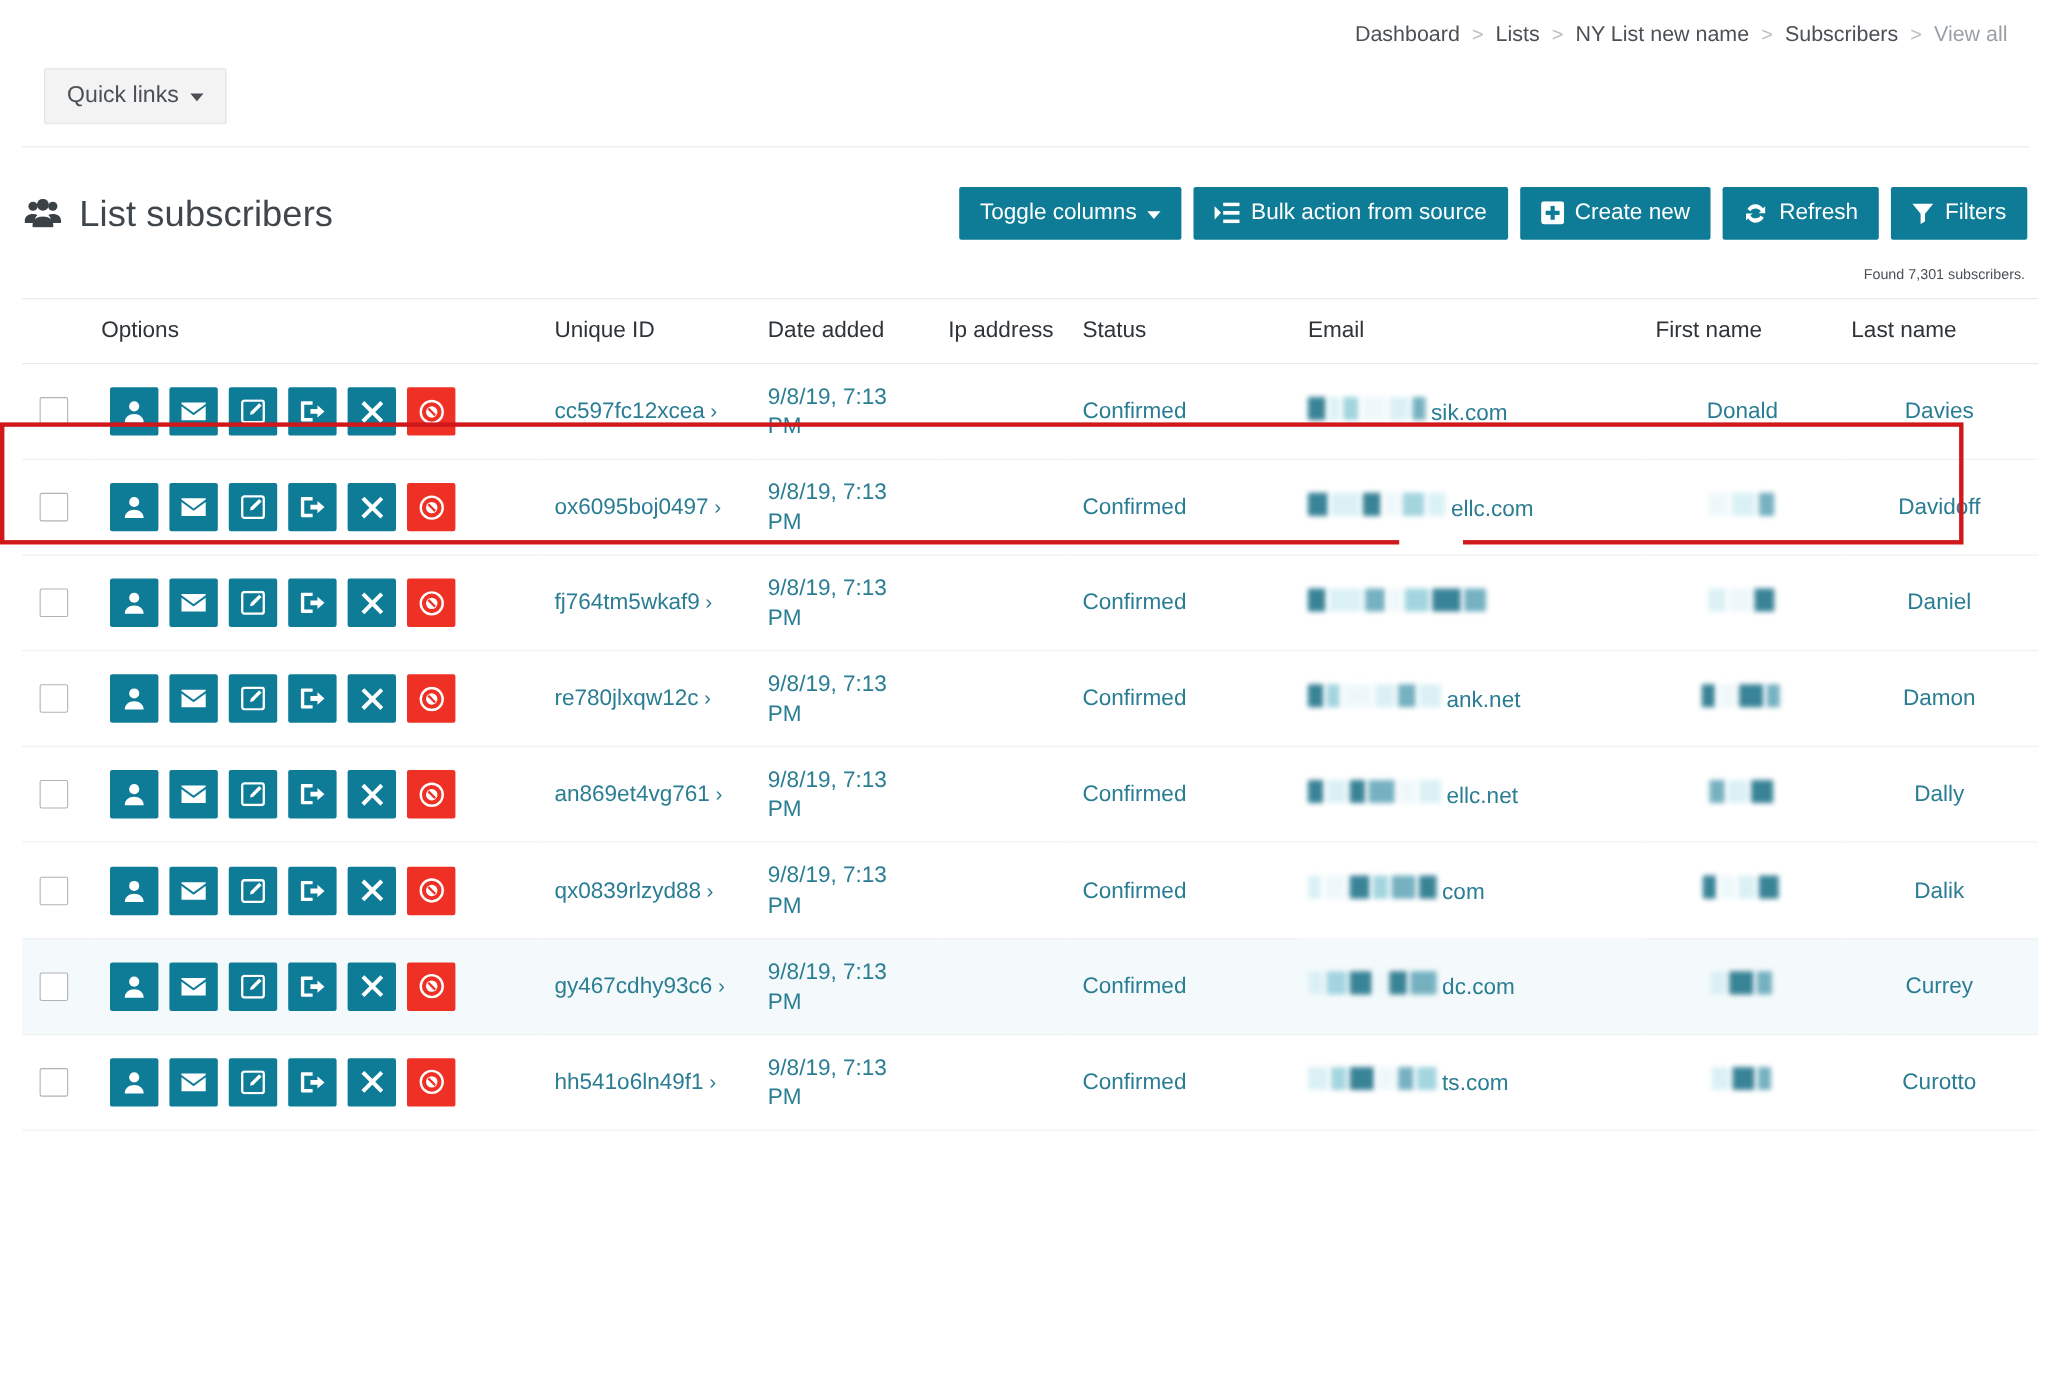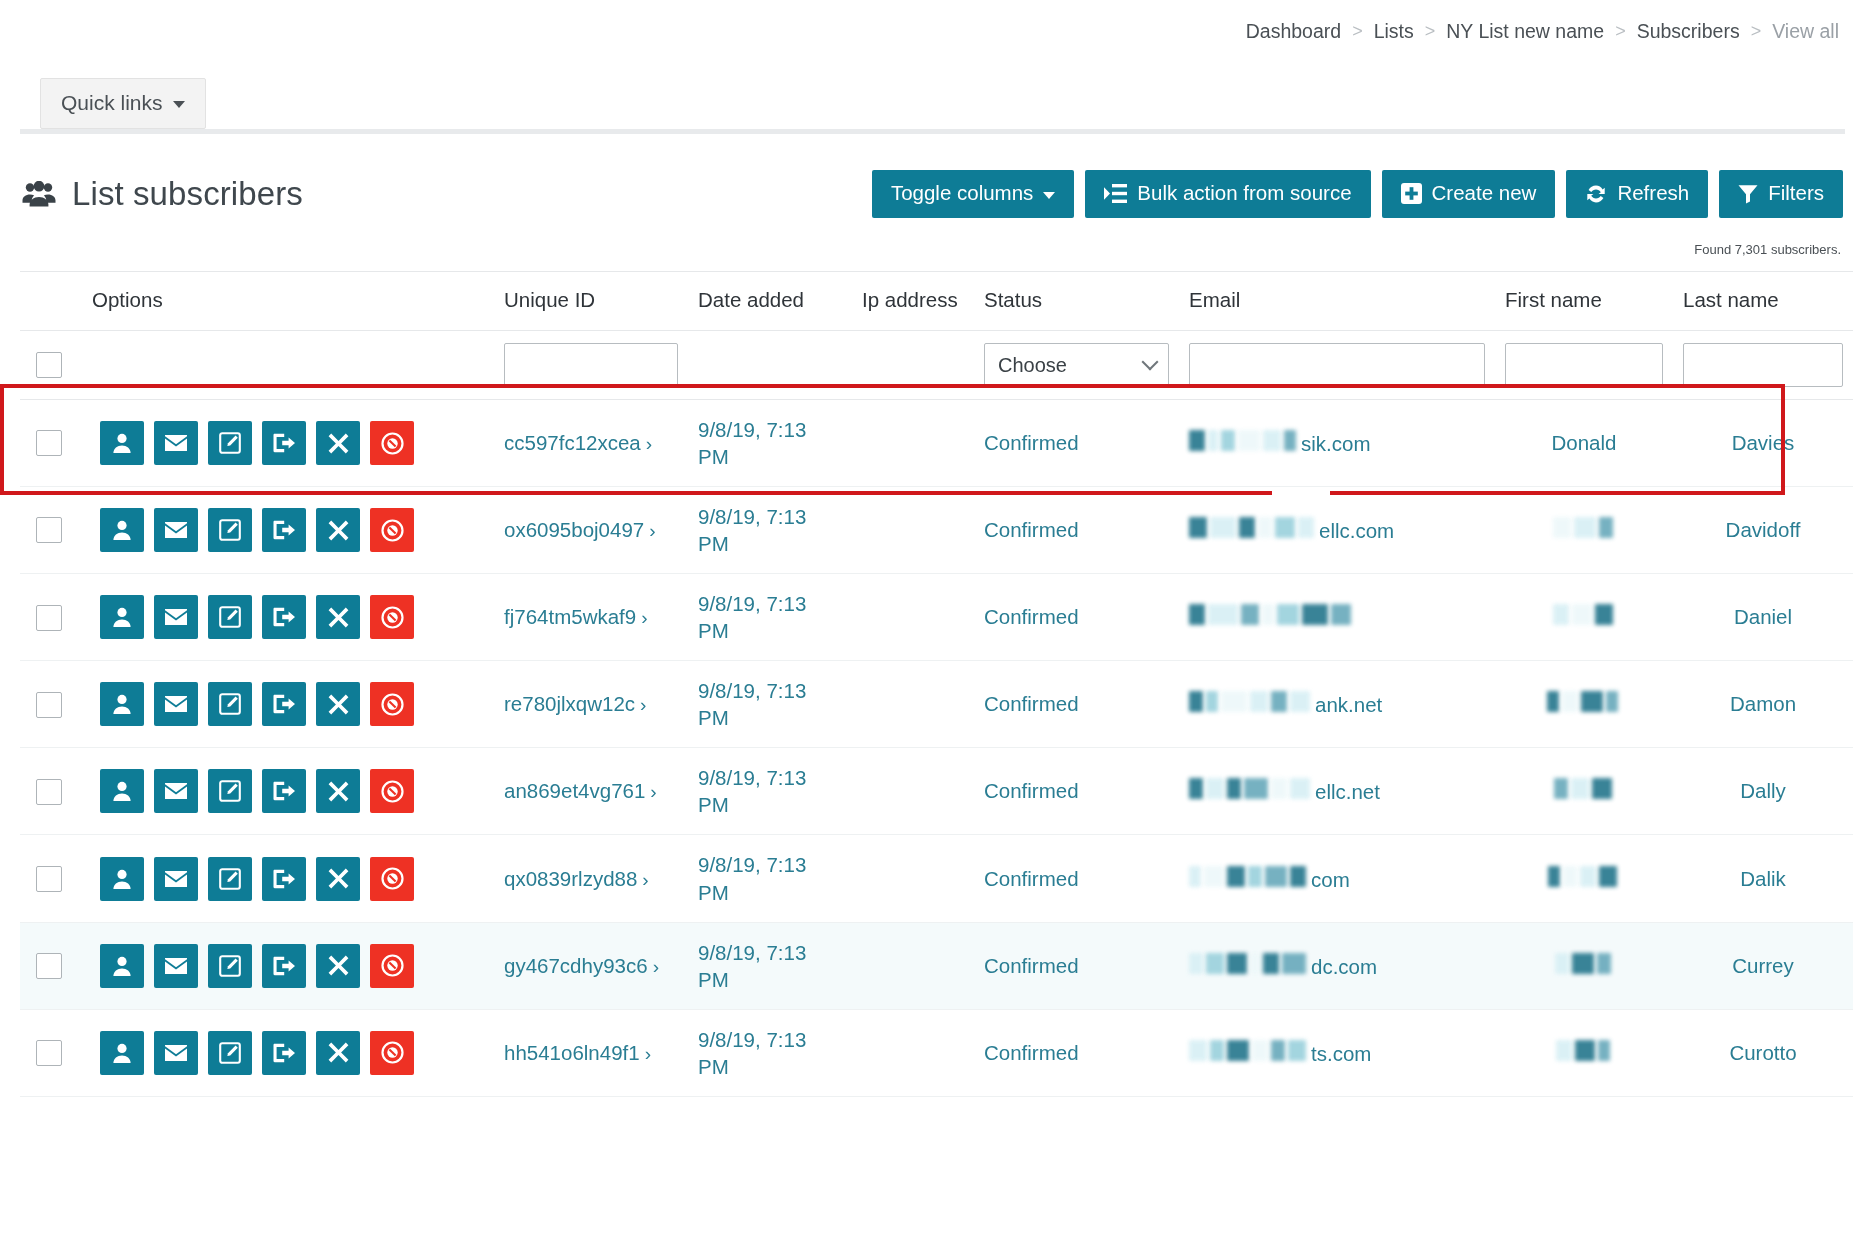--- a/index.html
+++ b/index.html
@@ -12,34 +12,34 @@
     overflow: hidden;
   }
   a { text-decoration: none; }
 
   
   .breadcrumb-bar {
     height: 62px;
     display: flex;
     align-items: center;
     justify-content: flex-end;
-    padding-right: 26px;
+    padding-right: 40px;
     font-size: 19.5px;
   }
   .crumb { color: #4a5055; }
   .crumb.muted { color: #9aa0a6; }
   .crumb-sep { color: #b9bec2; margin: 0 11px; font-size: 18px; }
 
   
   .quicklinks-wrap {
     padding: 0 0 0 20px;
     height: 72px;
     display: flex;
-    align-items: flex-end;
-    border-bottom: 5px solid #6d28d9;
+    align-items: flex-start;
+    border-bottom: 1px solid #6d28d9;
     margin: 0 20px 0 20px;
     border-bottom-color: #e8eaec;
   }
   .quicklinks-btn {
     background: #f3f3f3;
     border: 1px solid #e2e2e2;
     color: #4a5055;
     font-size: 21px;
     padding: 12px 20px 13px 20px;
     display: inline-flex;
@@ -358,46 +358,20 @@
         <th>Date added</th>
         <th>Ip address</th>
         <th>Status</th>
         <th>Email</th>
         <th>First name</th>
         <th>Last name</th>
       </tr>
     </thead>
     <tbody>
 
-      <tr class="filter-row">
-        <td style="padding-left:16px">
-          <span class="chkbox"></span>
-        </td>
-        <td></td>
-        <td class="uid-filter-cell">
-          <input class="ftext" type="text" value="" style="">
-        </td>
-        <td></td>
-        <td></td>
-        <td>
-          <div class="fselect">
-            <span>Choose</span>
-            <span class="chev"></span>
-          </div>
-        </td>
-        <td>
-          <input class="ftext" type="text" value="" style="">
-        </td>
-        <td>
-          <input class="ftext" type="text" value="" style="">
-        </td>
-        <td>
-          <input class="ftext" type="text" value="" style="">
-        </td>
-      </tr>
 
       <tr class="data-row">
         <td style="padding-left:16px">
           <span class="chkbox"></span>
         </td>
         <td>
             <div class="acts">
               <button class="abtn">
                 <span>
                   <svg width="22" height="22" viewBox="0 0 22 22" fill="#fff">

